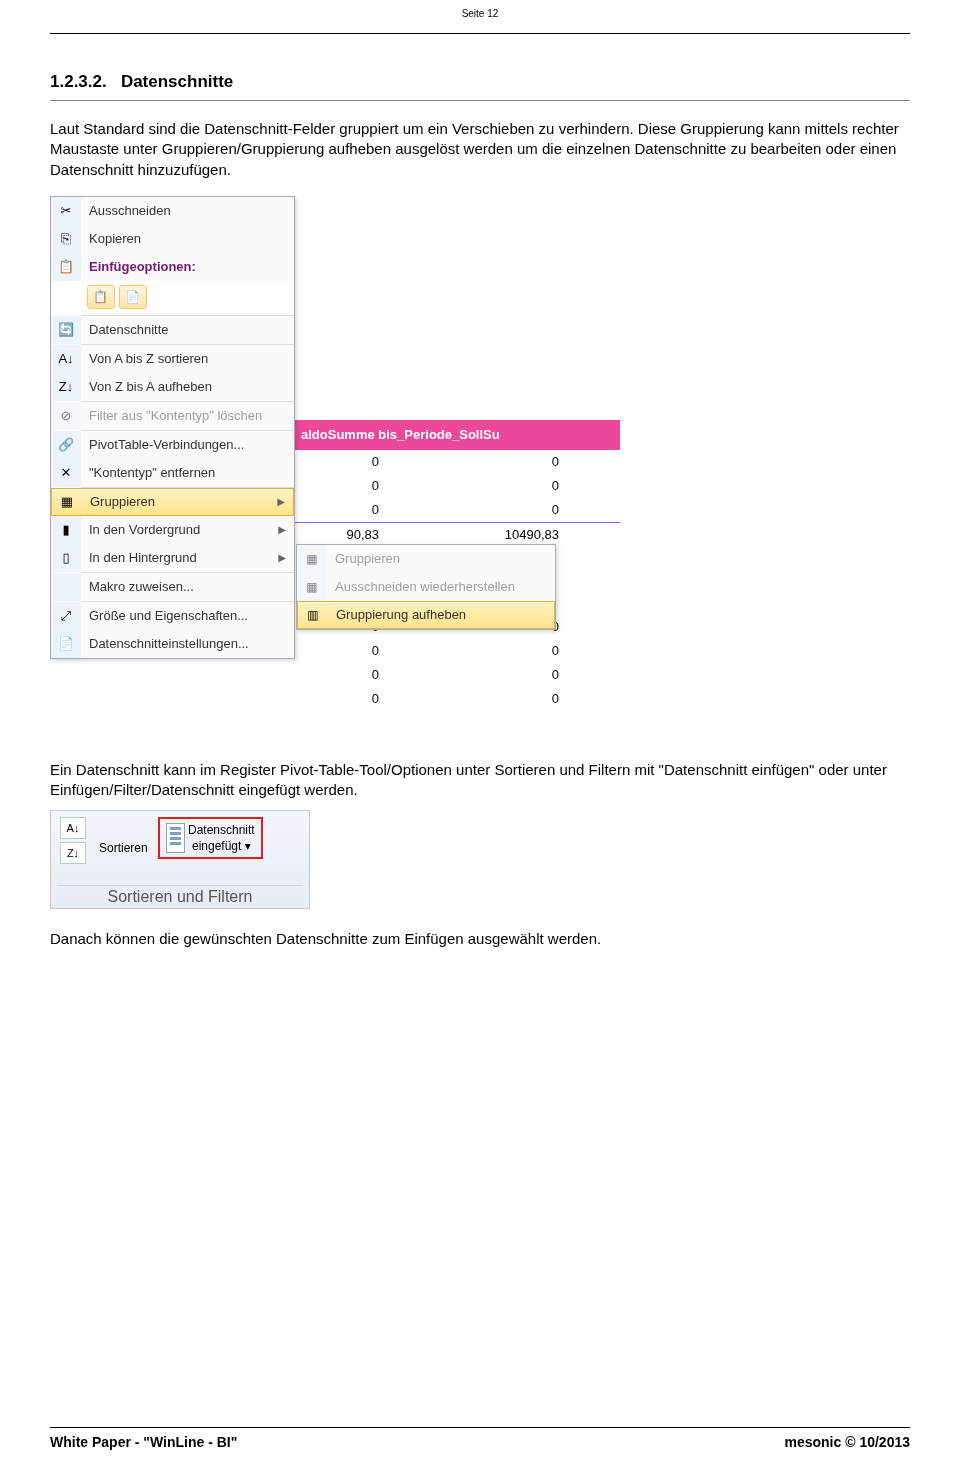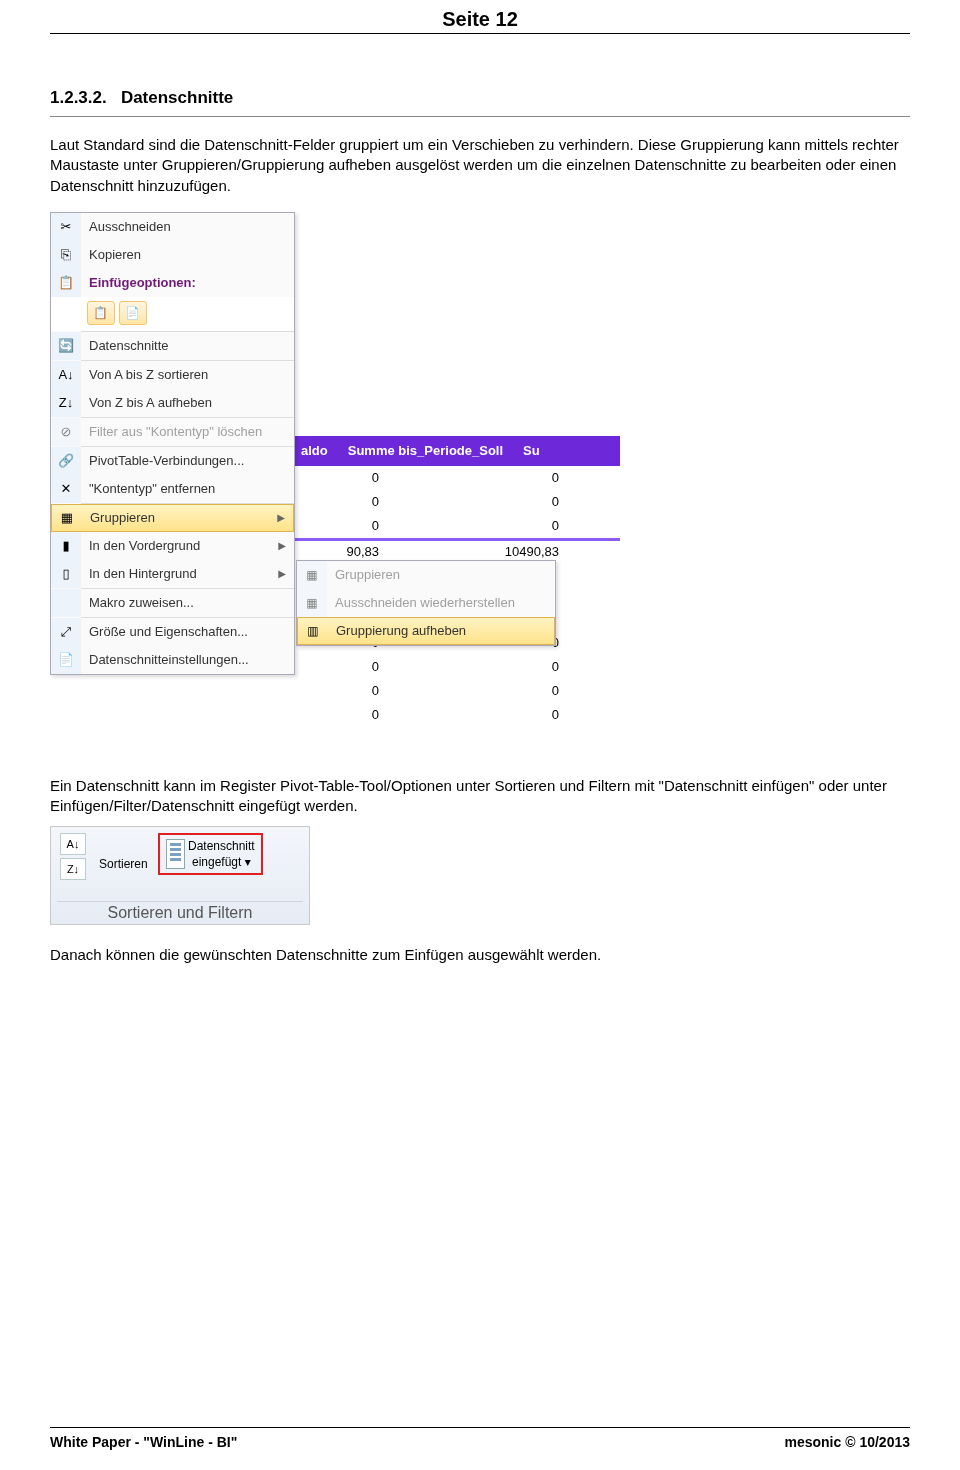--- a/index.html
+++ b/index.html
@@ -6,34 +6,33 @@
   body {
     font-family: Verdana, Tahoma, Arial, sans-serif;
     background: #fff;
     color: #000;
     width: 960px;
     height: 1470px;
     position: relative;
   }
   .page-header {
     text-align: center;
-    font-size: 20px;
-    padding: 8px 0 2px;
+    font-size: 10px;
+    padding: 8px 0 14px;
     border-bottom: 1px solid #000;
     margin: 0 50px;
-    font-weight: bold;
   }
   .content {
     padding: 30px 50px 0 50px;
     font-size: 15px;
   }
   h2 {
     font-size: 17px;
     font-weight: bold;
-    margin: 24px 0 8px;
+    margin: 8px 0 8px;
   }
   .hr {
     border: none;
     border-top: 1px solid #888;
     margin: 0 0 18px;
   }
   .para {
     line-height: 1.35;
     margin-bottom: 10px;
   }
@@ -94,45 +93,45 @@
     border: 1px solid #e0b24f;
   }
 
   
   .pivothead {
     position: absolute;
     left: 245px;
     top: 230px;
     height: 30px;
     width: 325px;
-    background: #6d28d9;
+    background: #ec4899;
     color: #fff;
     font-weight: bold;
     font-size: 13px;
     display: flex;
     align-items: center;
     padding: 0 6px;
-    gap: 20px;
+    gap: 0;
   }
   .pivothead span { white-space: nowrap; }
   .datacells {
     position: absolute;
     left: 245px;
     top: 260px;
     width: 325px;
     font-size: 13px;
   }
   .datacells .drow {
     display: flex;
     height: 24px;
     align-items: center;
   }
   .datacells .drow .c1 { width: 100px; text-align: right; padding-right: 16px;}
   .datacells .drow .c2 { width: 180px; text-align: right; padding-right: 16px;}
-  .datacells .drow.last{border-top:3px solid #8b5cf6;}
+  .datacells .drow.last{border-top:1px solid #8b5cf6;}
   .datacells2 {
     position: absolute;
     left: 245px;
     top: 425px;
     width: 325px;
     font-size: 13px;
   }
   .datacells2 .drow {
     display: flex;
     height: 24px;

